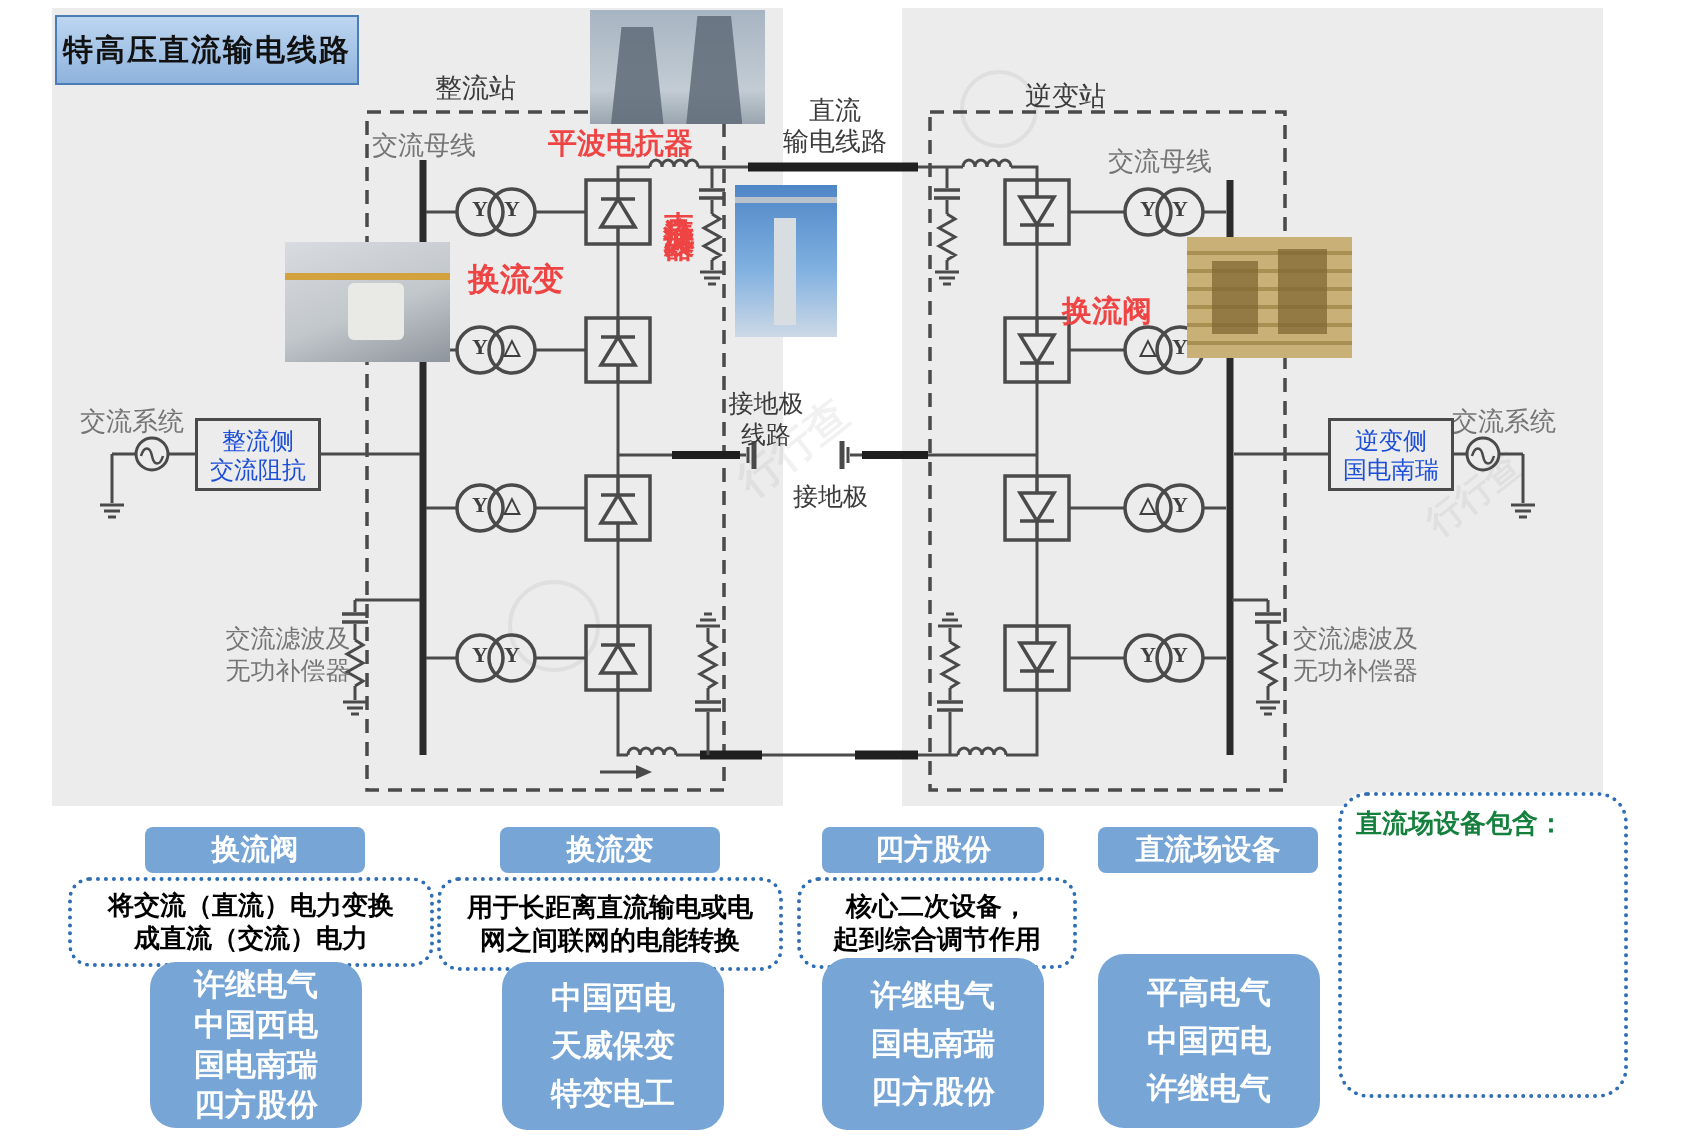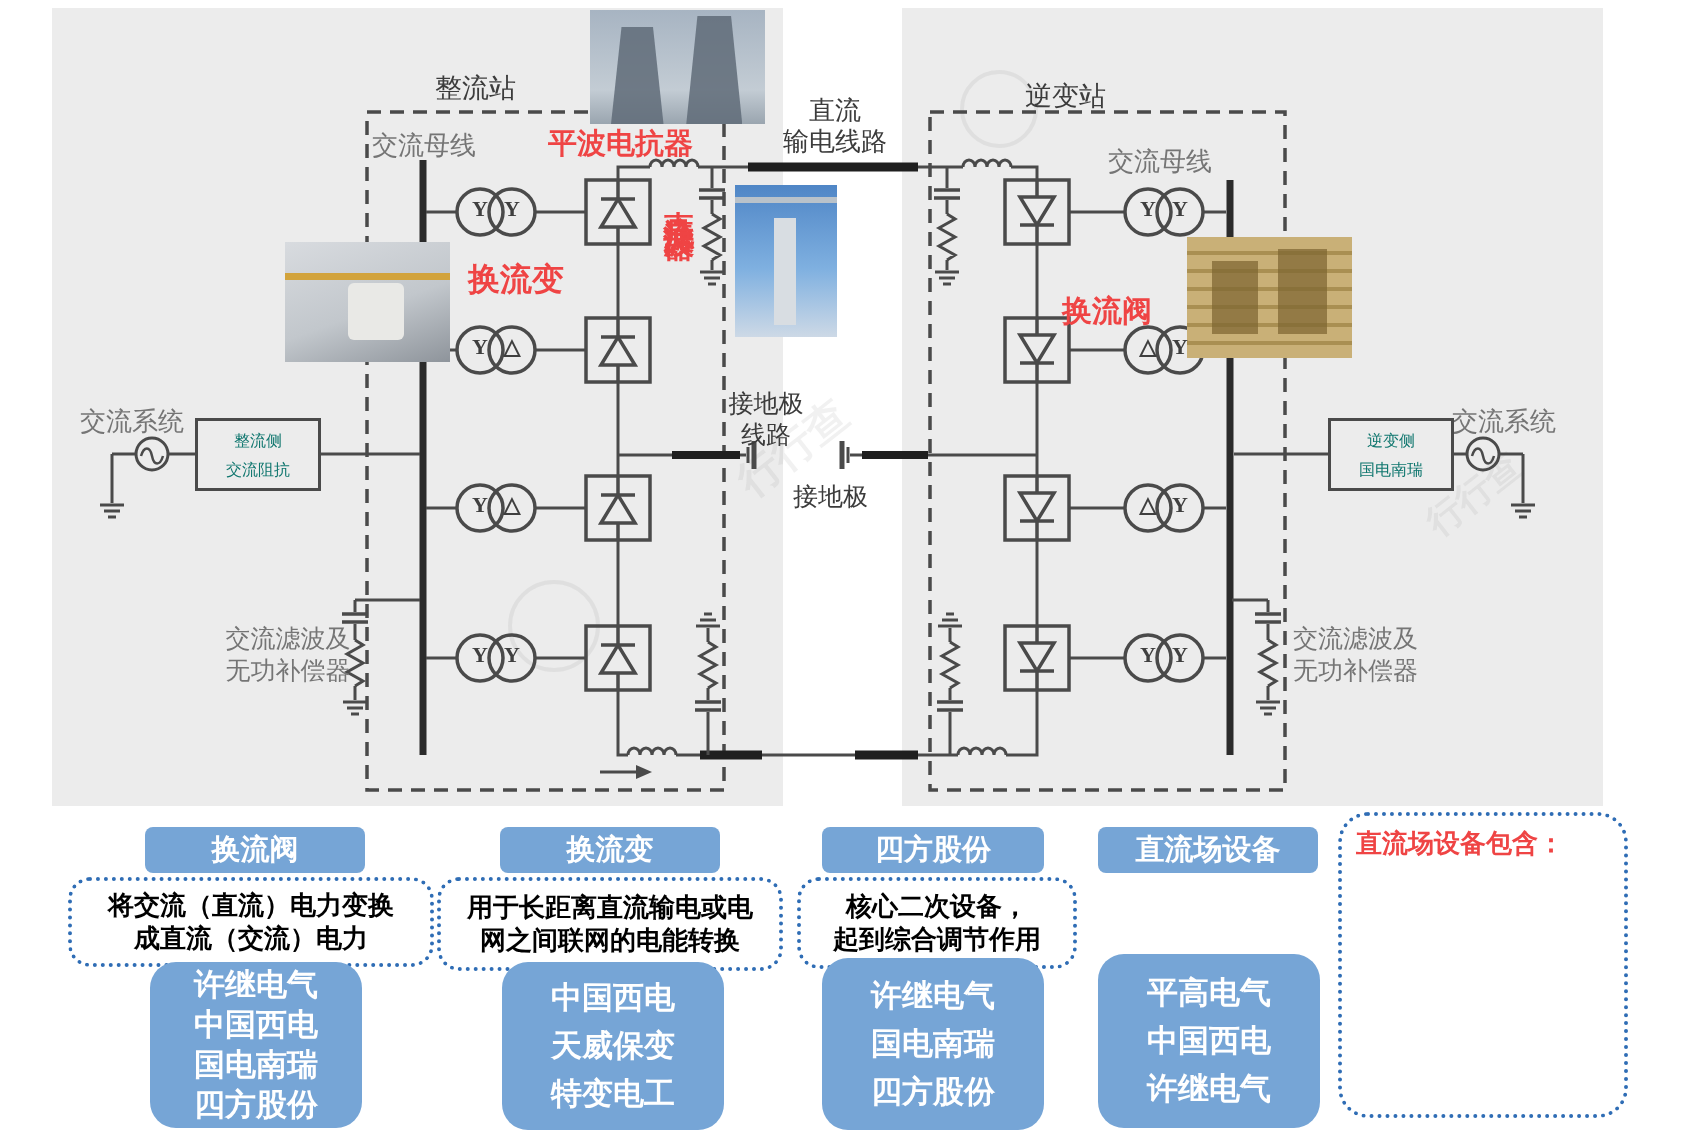--- a/index.html
+++ b/index.html
@@ -11,38 +11,38 @@
   svg.circuit{position:absolute;left:0;top:0;z-index:1;}
   .photo{position:absolute;z-index:2;overflow:hidden;}
   .lbl{position:absolute;z-index:3;white-space:pre-line;line-height:1.2;}
   .gray{color:#757575;}
   .dark{color:#3c3c3c;}
   .red{color:#ef4444;font-weight:bold;}
   .vert{writing-mode:vertical-rl;text-orientation:upright;letter-spacing:5px;}
   .center{text-align:center;}
   .imp-box{position:absolute;z-index:3;border:3px solid #4a4a4a;background:#ececec;
            display:flex;align-items:center;justify-content:center;text-align:center;
-           color:#0f766e;font-size:16px;line-height:29px;white-space:pre-line;}
+           color:#1d4ed8;font-size:24px;line-height:29px;white-space:pre-line;}
   .tl{position:absolute;z-index:3;width:32px;text-align:center;
       font-family:"Liberation Serif",serif;font-size:22px;font-weight:bold;color:#3f3f3f;}
   .title-box{position:absolute;left:55px;top:15px;width:300px;height:66px;z-index:3;
              background:linear-gradient(#bdd6f0,#8fb3dd);border:2px solid #4a7cb5;
              display:flex;align-items:center;justify-content:center;
              font-size:30px;font-weight:bold;color:#111;letter-spacing:2px;}
   .hdr{position:absolute;z-index:3;background:#76a5d6;border-radius:8px;color:#fff;
        font-size:29px;font-weight:bold;display:flex;align-items:center;justify-content:center;}
   .desc{position:absolute;z-index:3;background:#fff;border:4px dotted #2f6db5;border-radius:22px;
         color:#000;font-size:26px;font-weight:bold;line-height:33px;white-space:pre-line;
         display:flex;align-items:center;justify-content:center;text-align:center;}
   .comp{position:absolute;z-index:3;background:#76a5d6;border-radius:26px;color:#fff;
         font-size:31px;font-weight:bold;white-space:pre-line;text-align:center;
         display:flex;align-items:center;justify-content:center;}
-  .detail{position:absolute;left:1338px;top:812px;width:290px;height:306px;z-index:3;
+  .detail{position:absolute;left:1338px;top:792px;width:290px;height:306px;z-index:3;
           background:#fff;border:4px dotted #2f6db5;border-radius:30px;
-          color:#ef4444;font-weight:bold;padding:10px 6px 6px 14px;box-sizing:border-box;}
+          color:#15803d;font-weight:bold;padding:10px 6px 6px 14px;box-sizing:border-box;}
   .detail .dt{font-size:26px;line-height:34px;}
   .detail .di{font-size:25px;line-height:36px;white-space:pre-line;}
   .wm{position:absolute;z-index:1;color:rgba(120,120,120,0.10);font-weight:bold;
       pointer-events:none;}
   .wm-circle{position:absolute;z-index:1;border:4px solid rgba(140,140,140,0.13);
              border-radius:50%;pointer-events:none;}
   
   #photo-cooling{left:590px;top:10px;width:175px;height:114px;
     background:linear-gradient(#a7b4c2,#c3ccd4 70%,#9aa5af);}
   .tower-sil{position:absolute;bottom:0;background:#5f6b78;
@@ -277,20 +277,21 @@
   </div>
   <div id="photo-crane" class="photo">
     <div class="crane-arm"></div>
     <div class="crane-tower"></div>
   </div>
   <div id="photo-valvehall" class="photo">
     <div class="vh-stack" style="left:15%;top:20%;width:28%;height:60%;"></div>
     <div class="vh-stack" style="left:55%;top:10%;width:30%;height:70%;"></div>
   </div>
 
+  <div class="title-box">特高压直流输电线路</div>
 
   <div class="lbl dark" style="left:435px;top:72px;font-size:27px;">整流站</div>
   <div class="lbl dark" style="left:1025px;top:80px;font-size:27px;">逆变站</div>
   <div class="lbl dark center" style="left:775px;top:95px;width:120px;font-size:26px;line-height:31px;text-align:center;">直流
 输电线路</div>
 
   <div class="lbl gray" style="left:372px;top:130px;font-size:26px;">交流母线</div>
   <div class="lbl gray" style="left:1108px;top:146px;font-size:26px;">交流母线</div>
 
   <div class="lbl red" style="left:548px;top:126px;font-size:29px;">平波电抗器</div>

